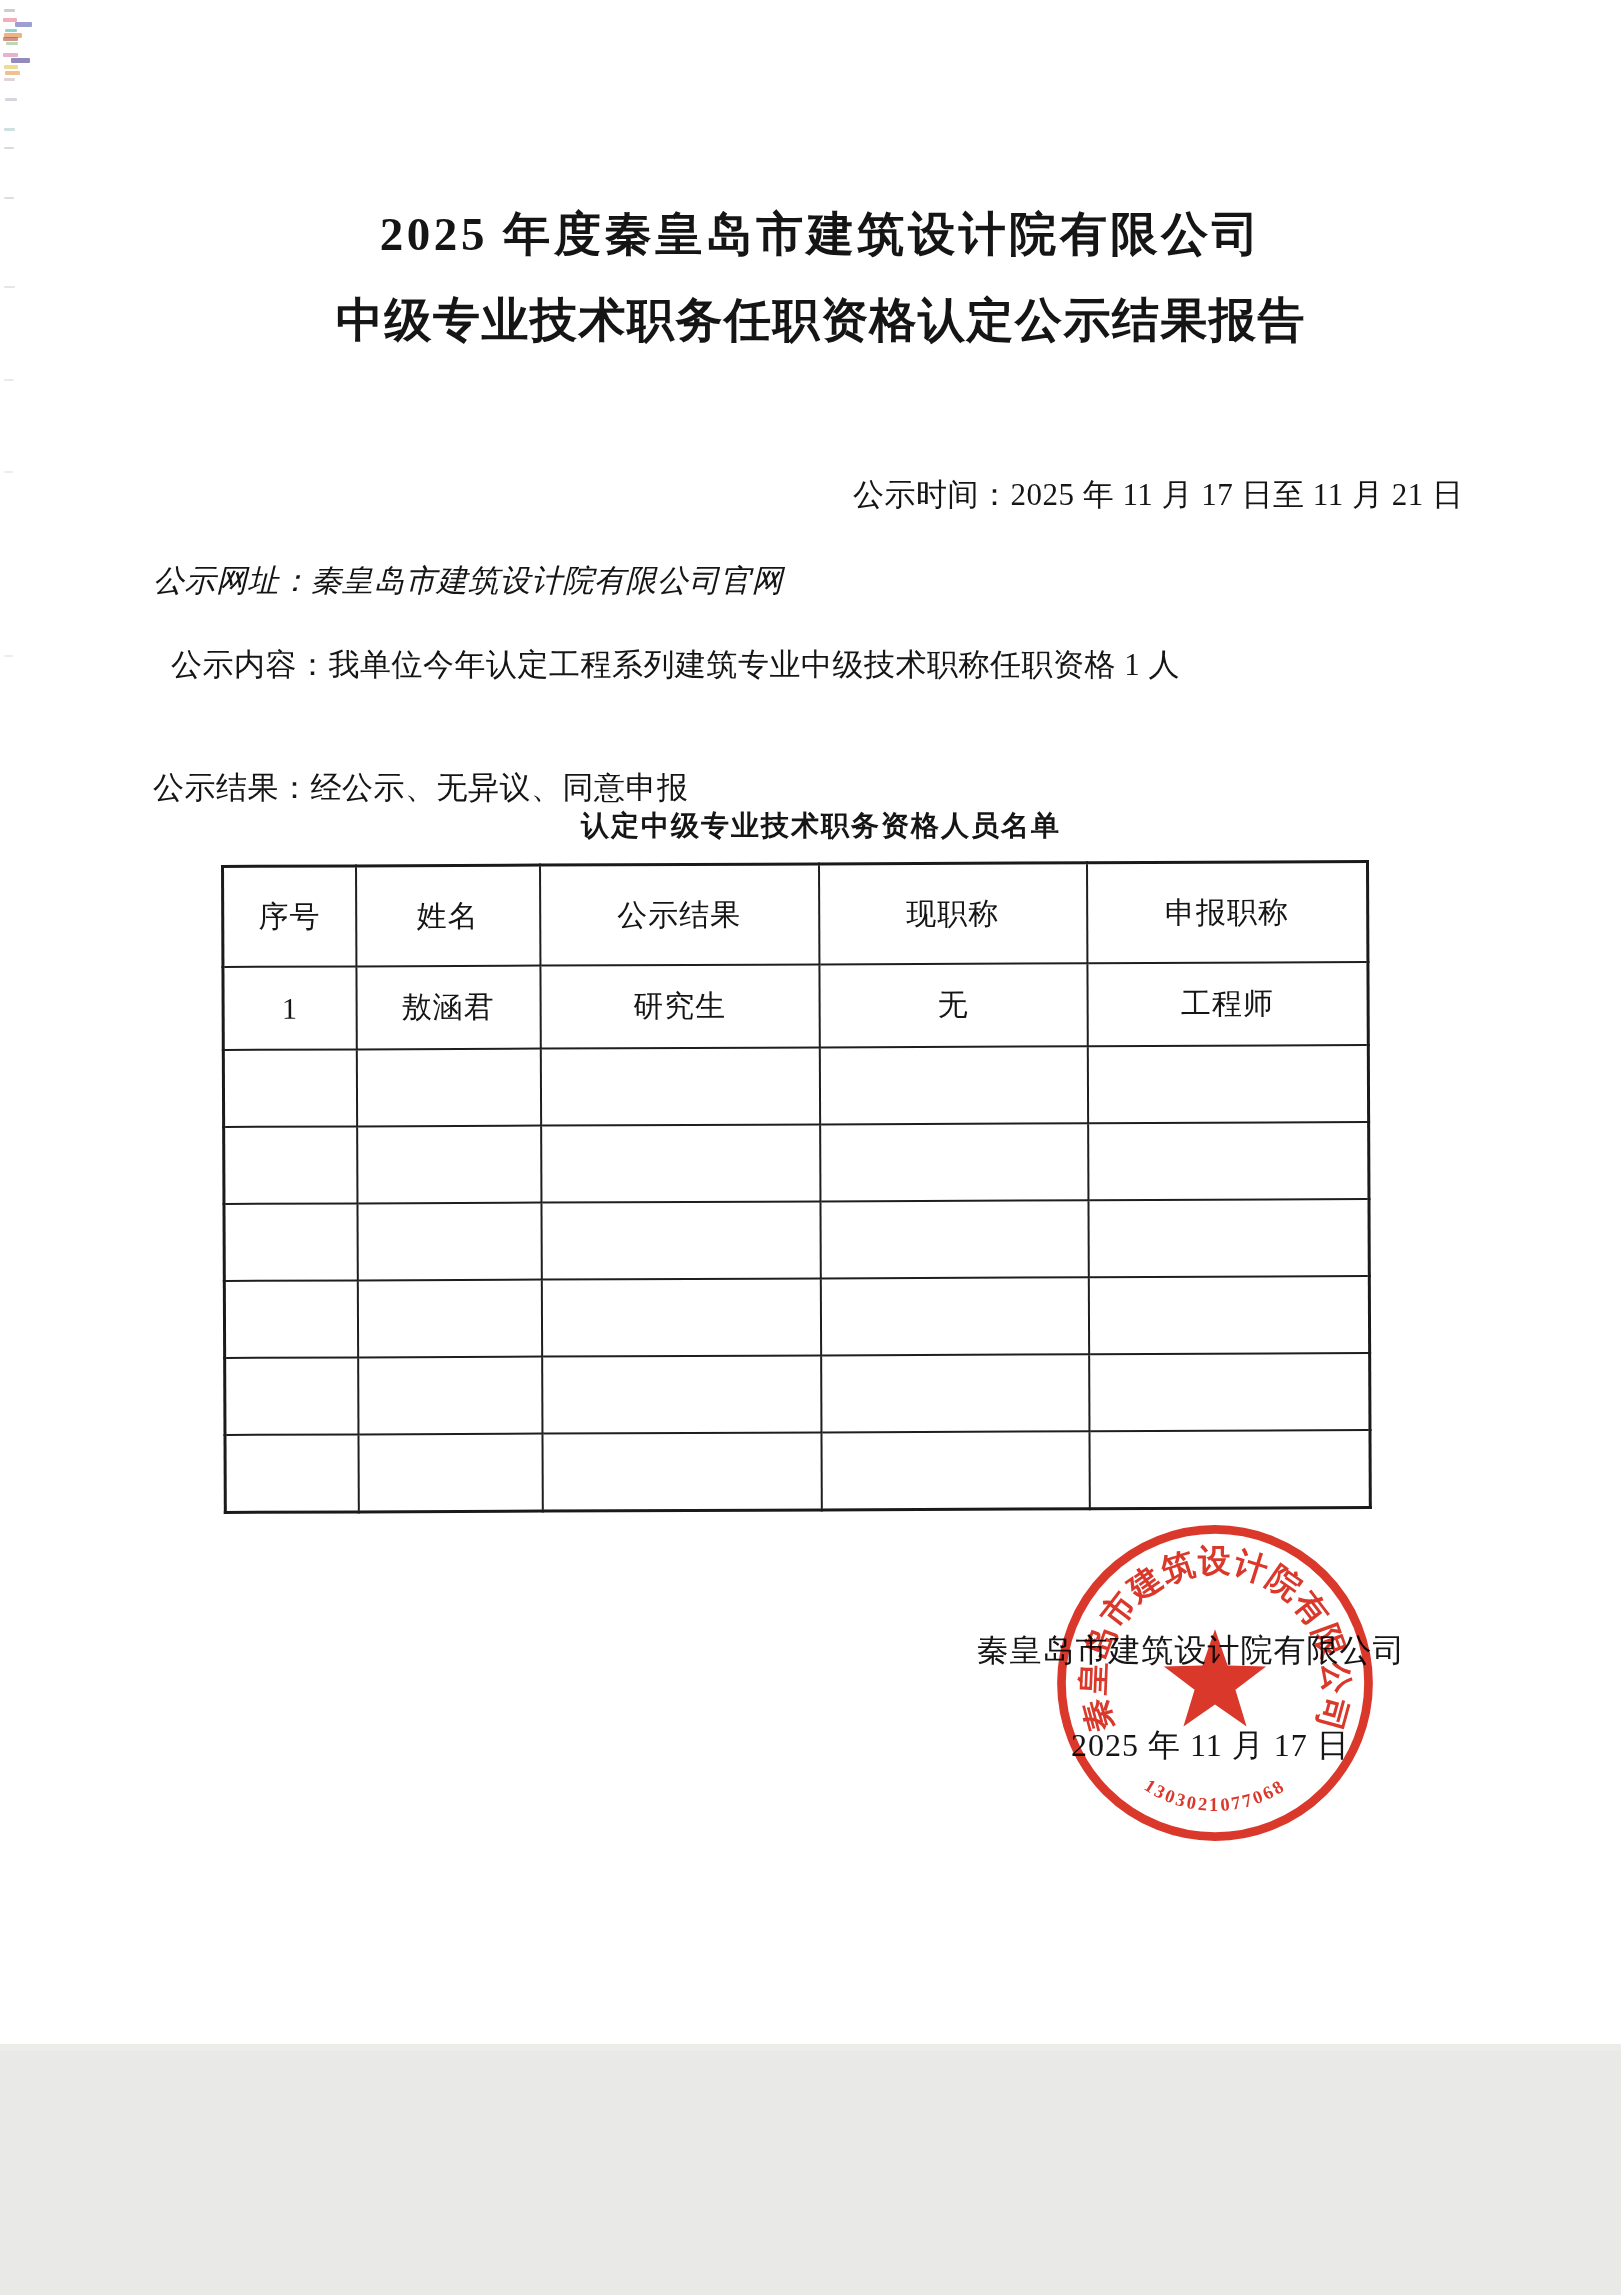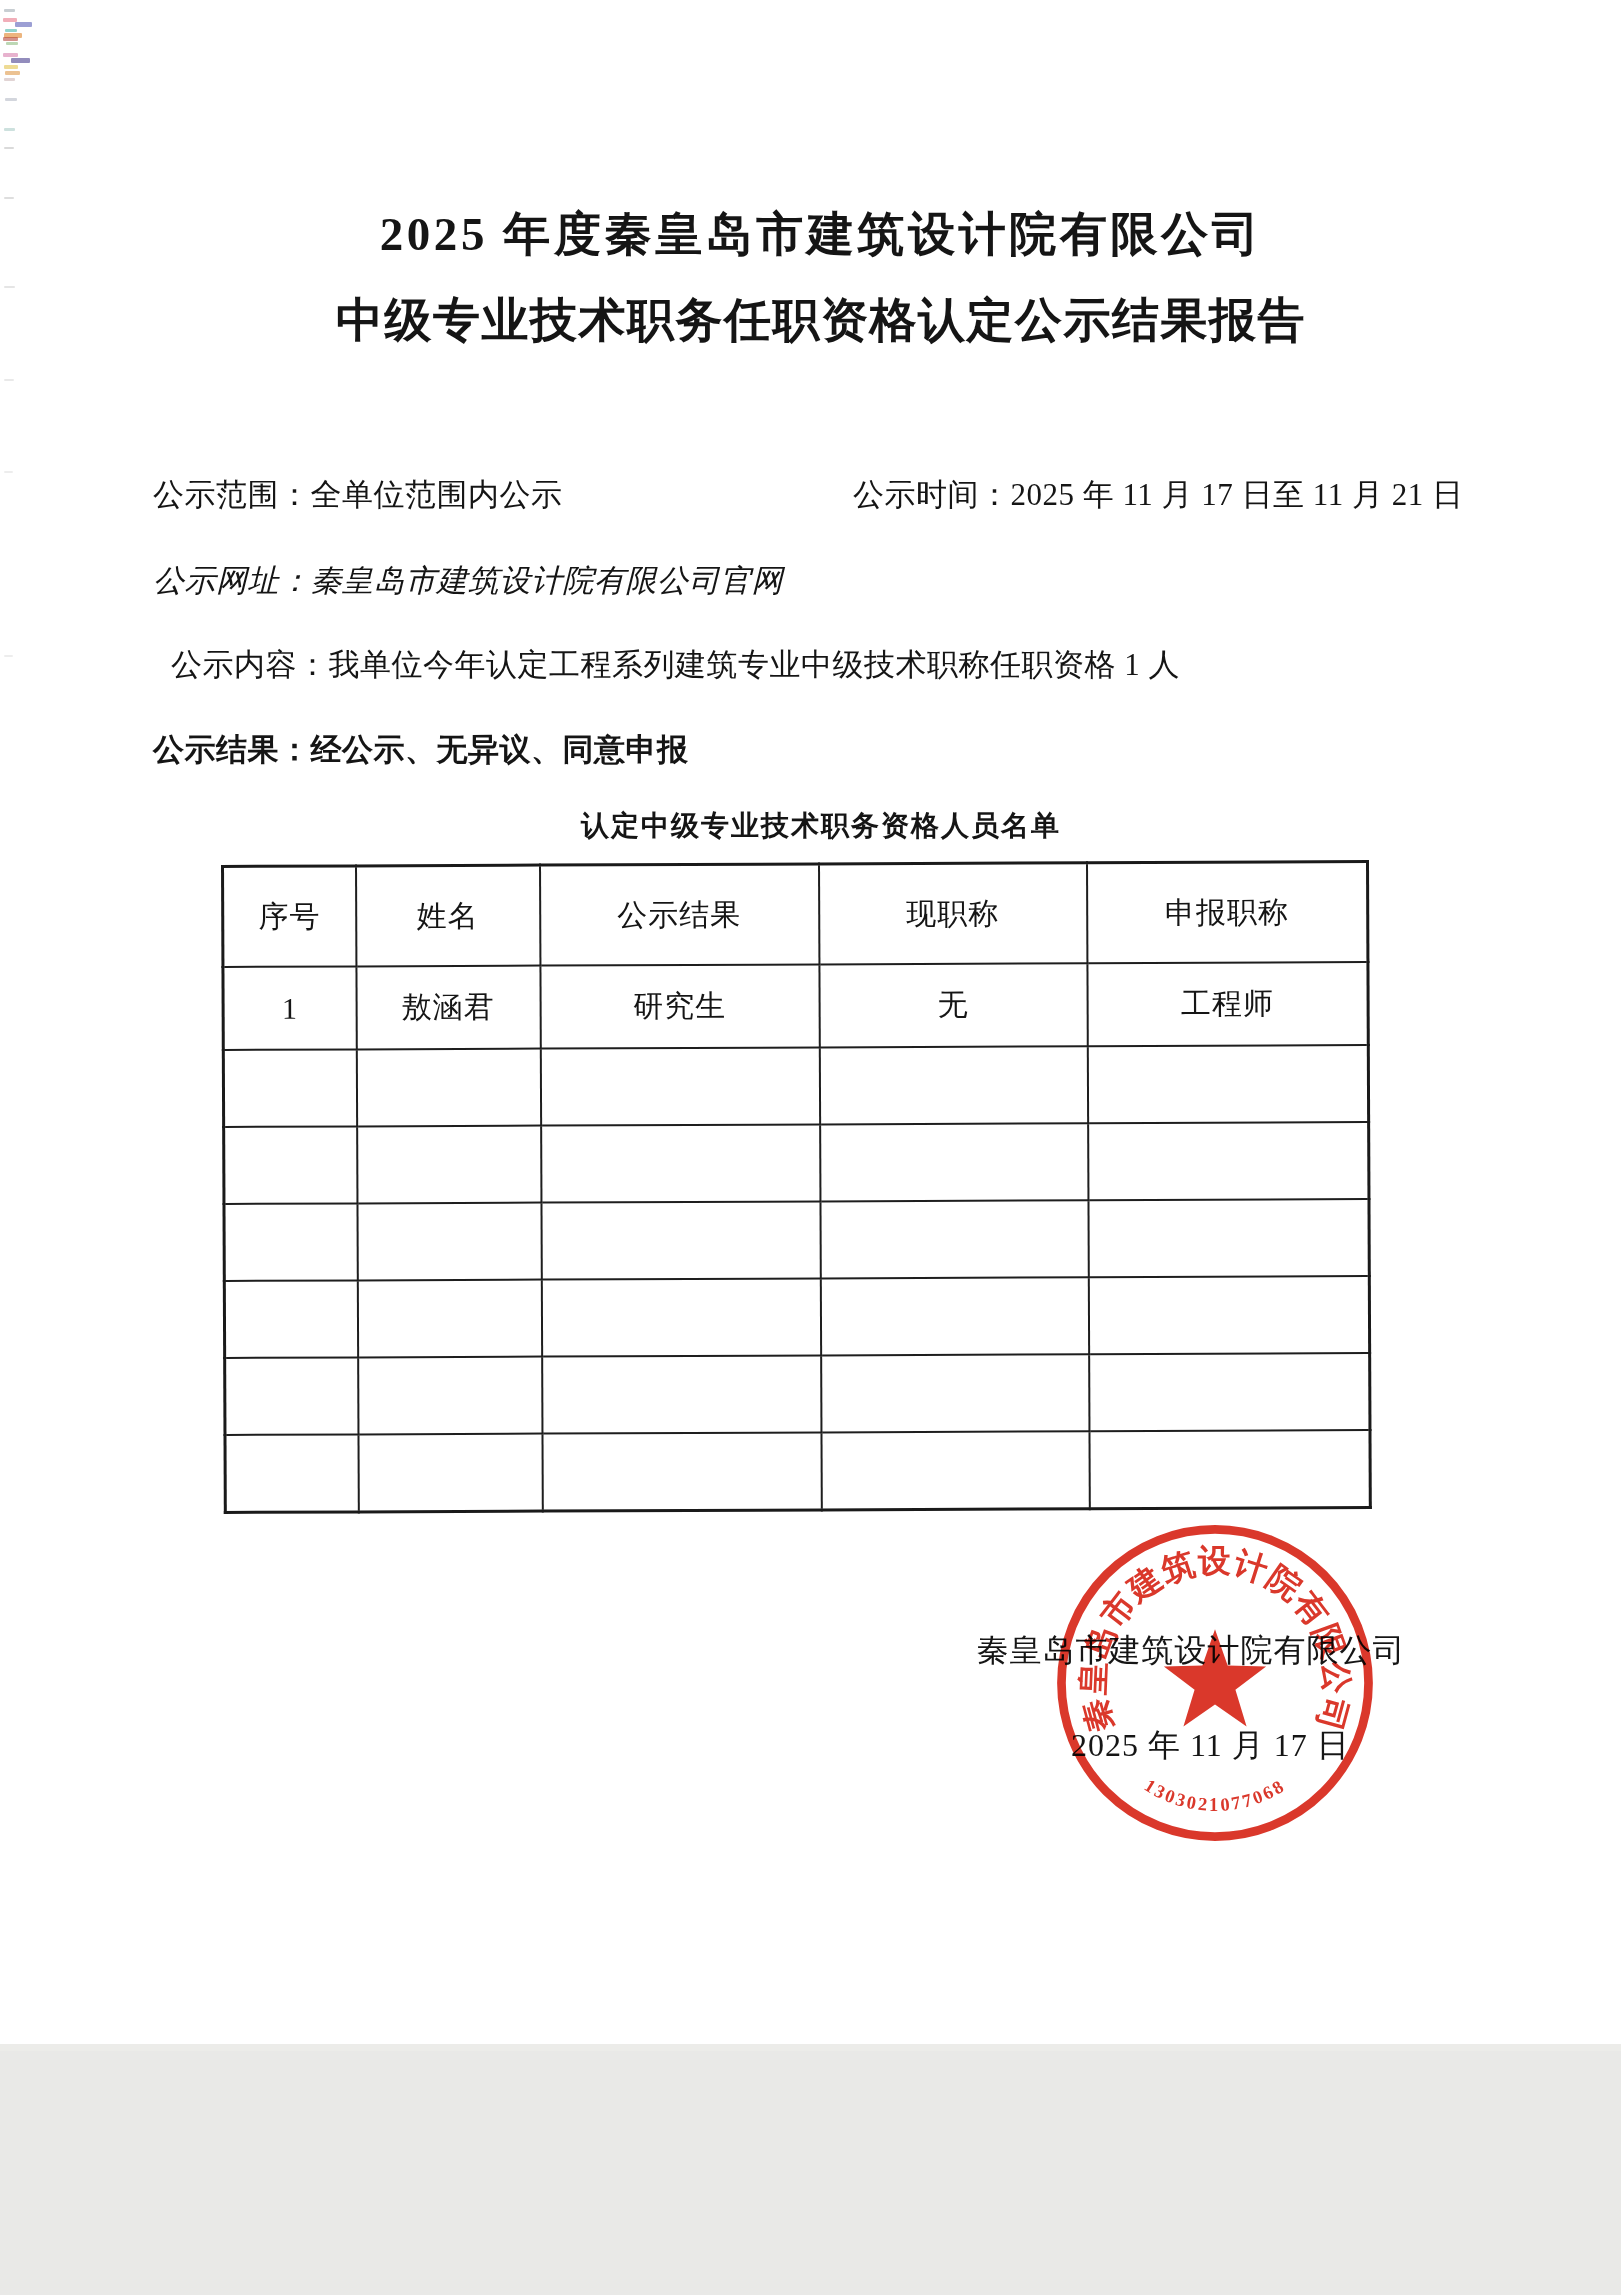--- a/index.html
+++ b/index.html
@@ -11,21 +11,21 @@
   .artifact{position:absolute;display:block;border-radius:1px;}
   .title{
     position:absolute; left:0; width:100%; text-align:center;
     font-size:47px; font-weight:bold; letter-spacing:3.6px; white-space:nowrap;
   }
   .title.l1{top:203px;}
   .title.l2{top:289px; letter-spacing:1.5px;}
   .meta{
     position:absolute; font-size:31px; letter-spacing:0.5px; white-space:nowrap;
   }
-  .meta.bold{font-weight:bold;}
+  .meta.bold{font-weight:normal;margin-top:38px;}
   .f-scope{left:153px; top:474px;}
   .f-time{left:853px; top:474px;}
   .f-site{left:153px; top:560px;font-style:italic;}
   .f-content{left:171px; top:644px;}
   .f-result{left:153px; top:729px;}
   .table-title{
     position:absolute; left:0; top:807px; width:100%; text-align:center;
     font-size:28px; font-weight:bold; letter-spacing:2px;
   }
   table.roster{
@@ -80,21 +80,20 @@
     <i class="artifact" style="left:4.1px;top:197px;width:10.2px;height:2px;background:#b5b5b5;opacity:.45"></i>
     <i class="artifact" style="left:4.1px;top:286px;width:11.2px;height:2px;background:#c5c5c5;opacity:.45"></i>
     <i class="artifact" style="left:4.1px;top:379px;width:10.2px;height:2px;background:#c8c8c8;opacity:.4"></i>
     <i class="artifact" style="left:4.1px;top:471px;width:9.2px;height:1.5px;background:#d2d2d2;opacity:.4"></i>
     <i class="artifact" style="left:4.1px;top:655px;width:9.2px;height:1.5px;background:#d2d2d2;opacity:.4"></i>
   </div>
 
   <div class="title l1">2025 年度秦皇岛市建筑设计院有限公司</div>
   <div class="title l2">中级专业技术职务任职资格认定公示结果报告</div>
 
-  <div class="meta f-scope"><span>公示范围：</span><span>全单位范围内公示</span></div>
   <div class="meta f-time"><span>公示时间：</span><span>2025 年 11 月 17 日至 11 月 21 日</span></div>
   <div class="meta f-site"><span>公示网址：</span><span>秦皇岛市建筑设计院有限公司官网</span></div>
   <div class="meta f-content"><span>公示内容：</span><span>我单位今年认定工程系列建筑专业中级技术职称任职资格 1 人</span></div>
   <div class="meta bold f-result"><span>公示结果：</span><span>经公示、无异议、同意申报</span></div>
 
   <div class="table-title">认定中级专业技术职务资格人员名单</div>
 
   <table class="roster">
     <colgroup>
       <col style="width:133px">

